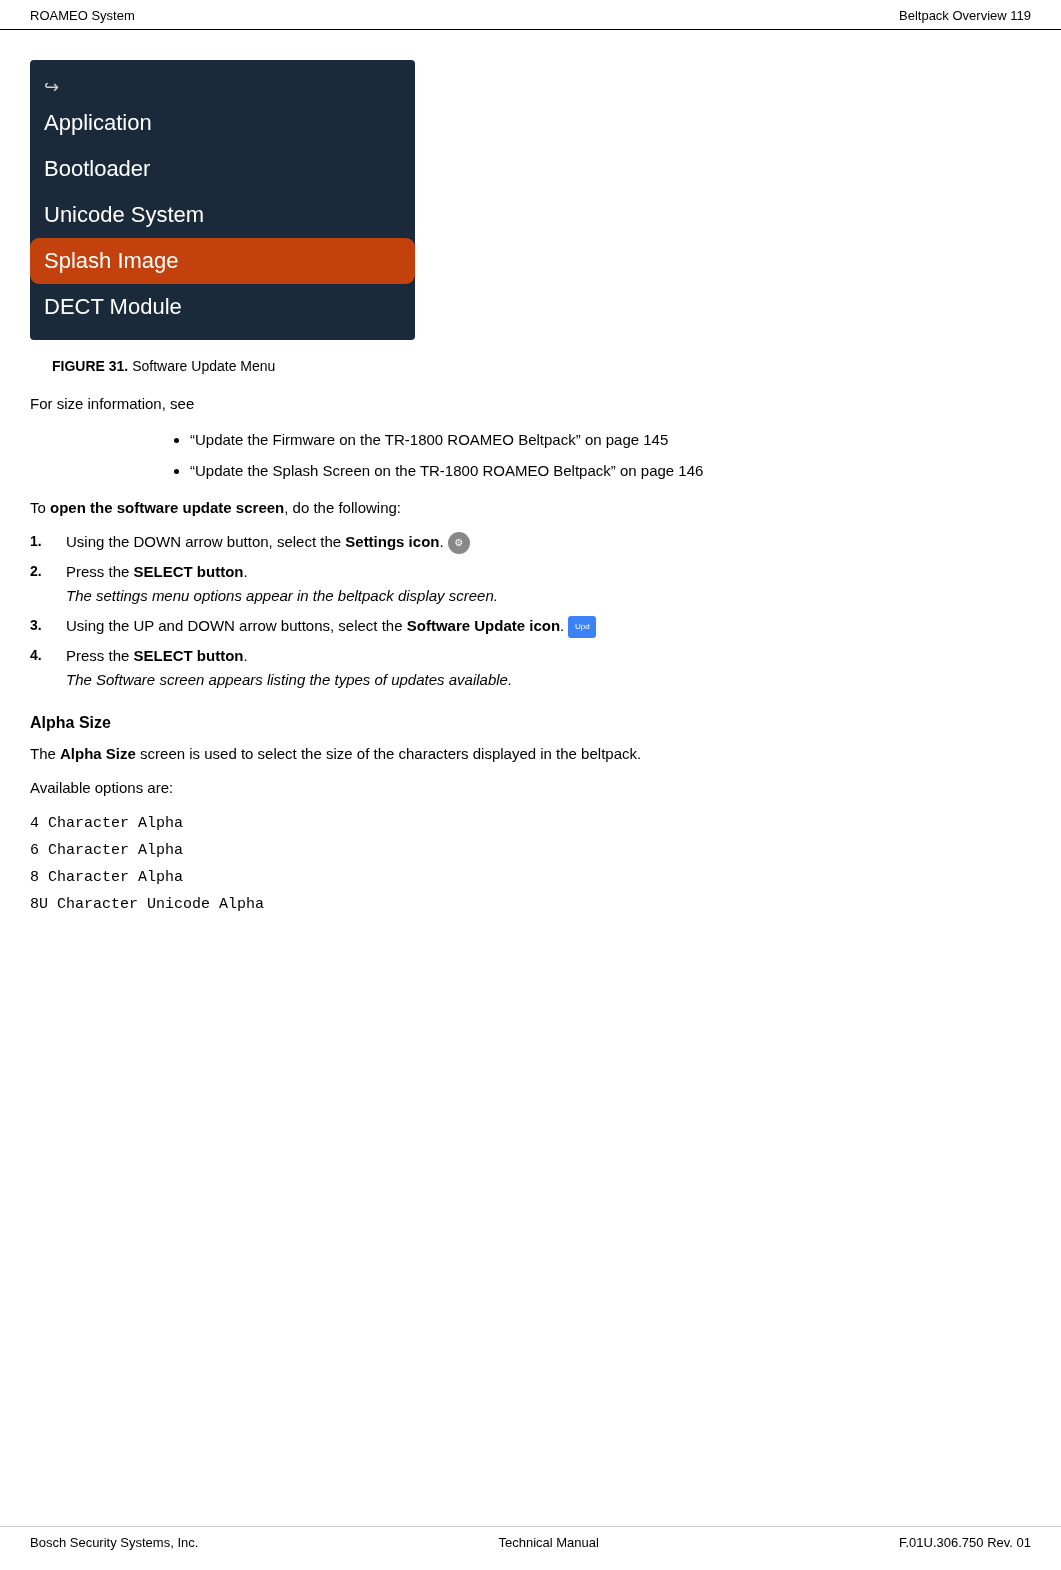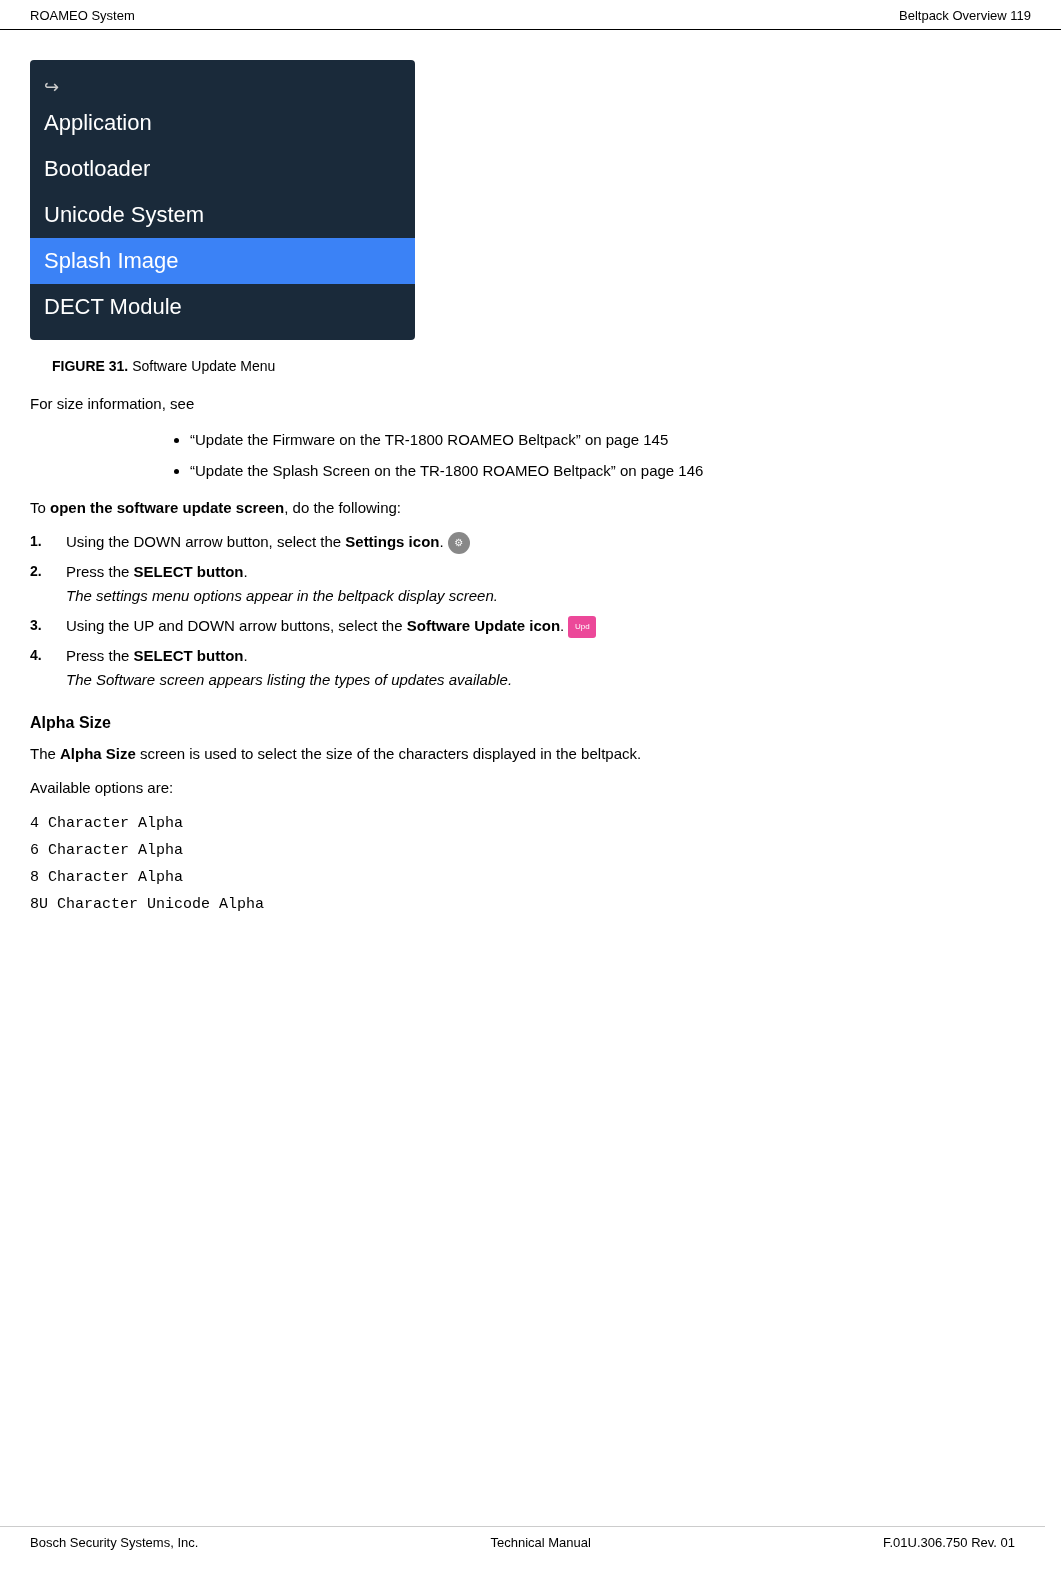--- a/index.html
+++ b/index.html
@@ -20,21 +20,21 @@
       align-items: center;
       padding: 8px 30px 6px 30px;
       border-bottom: 1.5px solid #000;
       font-size: 13px;
     }
 
     
     .page-footer {
       position: absolute;
       bottom: 20px;
-      left: 0; right: 16px;
+      left: 0; right: 0;
       display: flex;
       justify-content: space-between;
       align-items: center;
       padding: 0 30px;
       font-size: 13px;
       border-top: 1px solid #ccc;
       padding-top: 8px;
     }
 
     
@@ -55,22 +55,23 @@
       color: #ccc;
       font-size: 18px;
     }
     .menu-item {
       padding: 10px 14px;
       font-size: 22px;
       color: #fff;
       font-family: Arial, sans-serif;
     }
     .menu-item.selected {
-      background: #3b82f6;
+      background: #c2410c;
       color: #fff;
+      border-radius: 9px;
     }
 
     
     .figure-caption {
       font-size: 14px;
       margin-bottom: 18px;
       margin-top: 6px;
       margin-left: 10px;
     }
     .figure-caption strong {
@@ -176,21 +177,21 @@
   <li>
         <span class="num">1.</span>
         <div class="step-content">Using the DOWN arrow button, select the <strong>Settings icon</strong>. <span style="display:inline-block;vertical-align:middle;width:22px;height:22px;background:#888;border-radius:50%;font-size:10px;color:#fff;text-align:center;line-height:22px;">⚙</span></div>
       </li>
       <li>
         <span class="num">2.</span>
         <div class="step-content">Press the <strong>SELECT button</strong>.<br><em>The settings menu options appear in the beltpack display screen.</em></div>
       </li>
       <li>
         <span class="num">3.</span>
-        <div class="step-content">Using the UP and DOWN arrow buttons, select the <strong>Software Update icon</strong>. <span style="display:inline-block;vertical-align:middle;width:28px;height:22px;background:#ec4899;border-radius:3px;font-size:8px;color:#fff;text-align:center;line-height:22px;">Upd</span></div>
+        <div class="step-content">Using the UP and DOWN arrow buttons, select the <strong>Software Update icon</strong>. <span style="display:inline-block;vertical-align:middle;width:28px;height:22px;background:#3b82f6;border-radius:3px;font-size:8px;color:#fff;text-align:center;line-height:22px;">Upd</span></div>
       </li>
       <li>
         <span class="num">4.</span>
         <div class="step-content">Press the <strong>SELECT button</strong>.<br><em>The Software screen appears listing the types of updates available.</em></div>
       </li>
     </ol>
 
   <div class="section-heading">Alpha Size</div>
 
   <p class="para">

